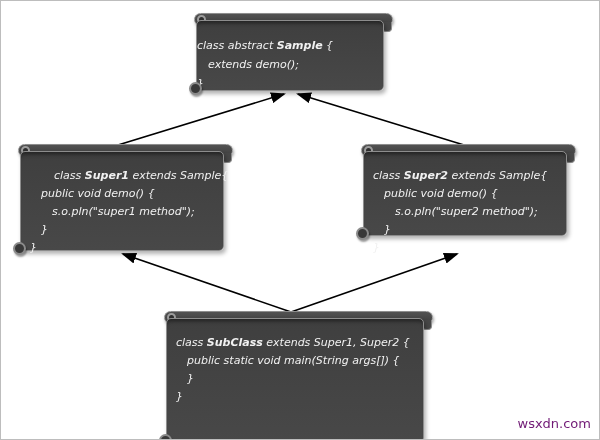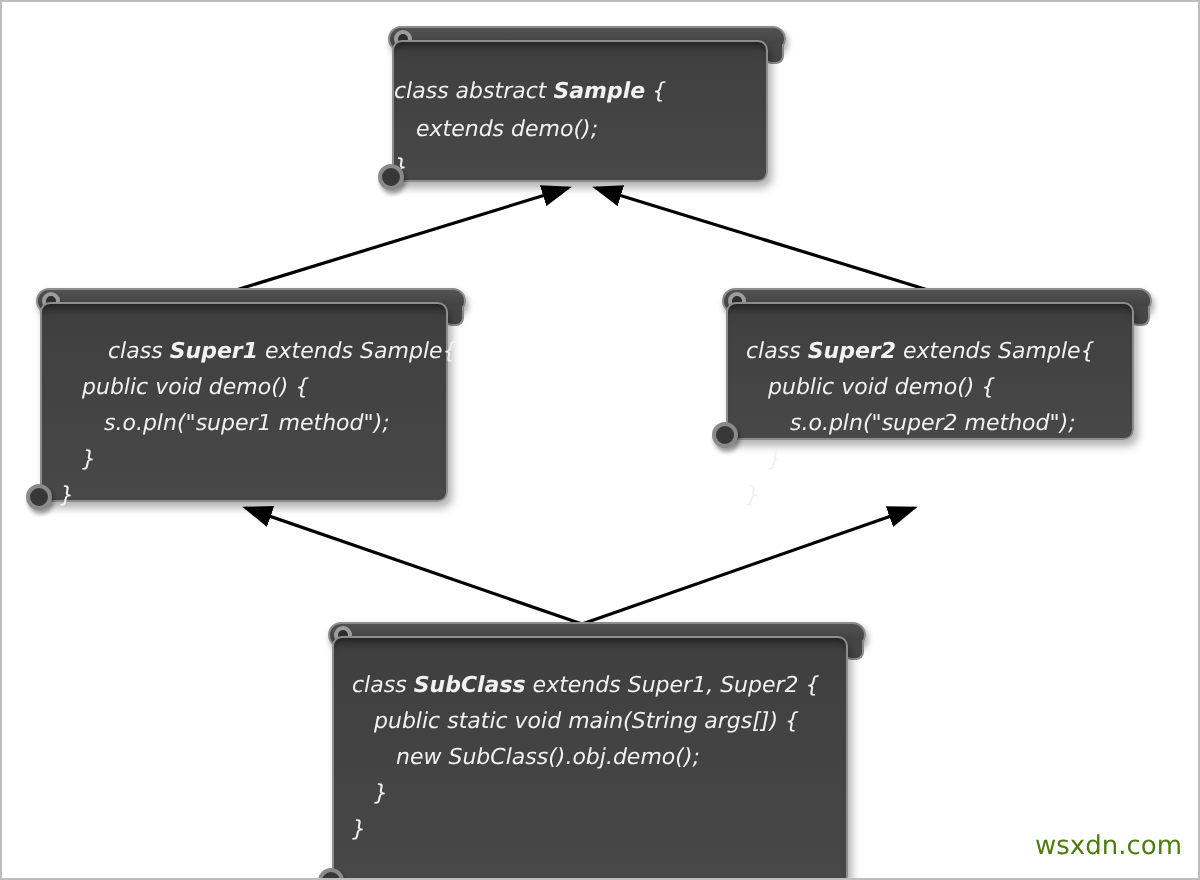--- a/index.html
+++ b/index.html
@@ -41,30 +41,30 @@
     position:absolute; left:0; top:9px; right:0; padding:6px 4px 0 9px;
     color:#f1f1f1; font-size:11px; font-style:italic; line-height:18px;
     white-space:nowrap;
   }
   .code-line span.bold { font-weight:bold; }
 
   
   .box-sample   { left:193px; top:12px;  width:199px; height:78px;  }
   .box-sample .code { padding-left:0; line-height:19px; }
   .box-super1   { left:17px;  top:143px; width:215px; height:107px; }
-  .box-super2   { left:360px; top:143px; width:215px; height:76px; }
+  .box-super2   { left:360px; top:143px; width:215px; height:92px; }
   .box-subclass { left:163px; top:310px; width:269px; height:132px; }
 
   
   #arrows { position:absolute; left:0; top:0; width:600px; height:440px; pointer-events:none; }
   #arrows line { stroke:#000; stroke-width:1.6; }
 
   .watermark {
     position:absolute; right:8px; bottom:8px; font-size:13px;
-    color:#4d7c0f; font-family:"DejaVu Sans", sans-serif;
+    color:#701a75; font-family:"DejaVu Sans", sans-serif;
   }
 </style>
 </head>
 <body>
 
 <div id="canvas">
 
   <svg id="arrows">
     <defs>
       <marker id="ah" markerUnits="userSpaceOnUse" markerWidth="15" markerHeight="11" refX="13" refY="5.5" orient="auto">
@@ -124,21 +124,20 @@
   </div>
 
   <div class="scroll box-subclass">
     <div class="bar"></div>
     <div class="flap"></div>
     <div class="curl-top"></div>
     <div class="body">
       <div class="code">
           <div class="code-line" style="padding-left: 0px;"><span>class </span><span class="bold">SubClass</span><span> extends Super1, Super2 {</span></div>
           <div class="code-line" style="padding-left: 11px;"><span>public static void main(String args[]) {</span></div>
-          <div class="code-line" style="padding-left: 22px;"><span>new SubClass().obj.demo();</span></div>
           <div class="code-line" style="padding-left: 11px;"><span>}</span></div>
           <div class="code-line" style="padding-left: 0px;"><span>}</span></div>
         </div>
     </div>
     <div class="curl-bottom"></div>
   </div>
 
   <div class="watermark">wsxdn.com</div>
 </div>
 

